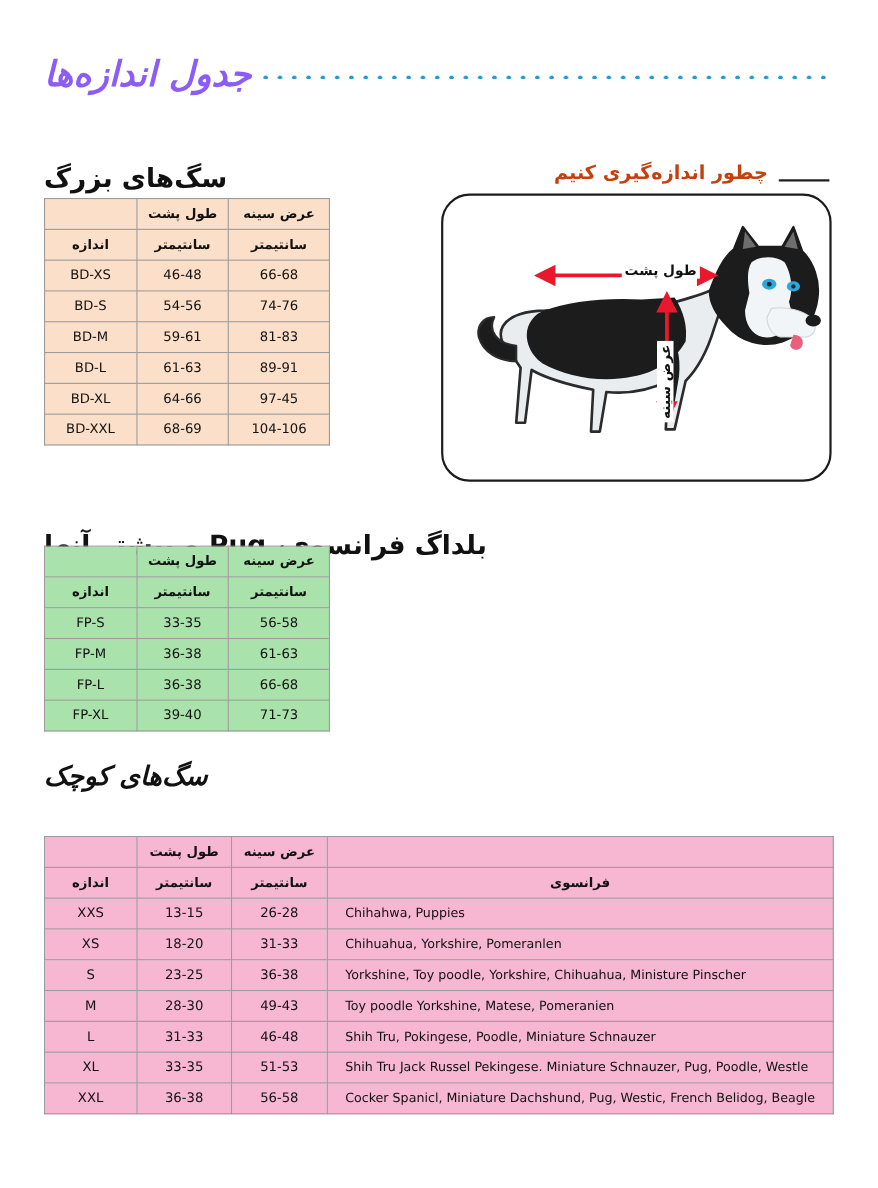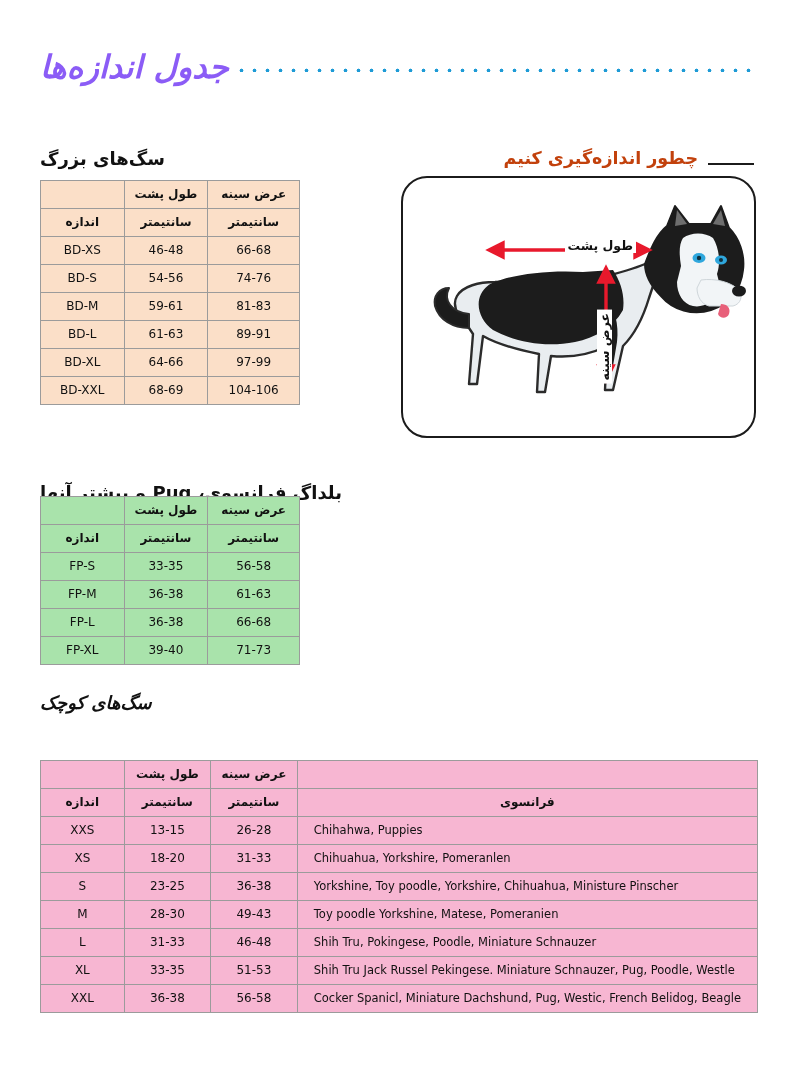--- a/index.html
+++ b/index.html
@@ -109,21 +109,21 @@
     top: 132px; right: 142px;
     writing-mode: vertical-rl;
     text-orientation: mixed;
     transform: rotate(180deg);
     padding: 3px 0;
   }
 
   
   .section-title {
     position: absolute;
-    font-size: 18px;
+    font-size: 24px;
     font-weight: bold;
     color: #111;
     white-space: nowrap;
     direction: rtl;
     text-align: right;
   }
   #title-large { top: 148px; left: 40px; }
   #title-flat  { top: 462px; left: 40px; margin-top: 20px; }
   #title-small { top: 692px; left: 40px; font-style: italic; }
 
@@ -282,21 +282,21 @@
       <td>81-83</td>
       <td>59-61</td>
       <td>BD-M</td>
     </tr>
     <tr>
       <td>89-91</td>
       <td>61-63</td>
       <td>BD-L</td>
     </tr>
     <tr>
-      <td>97-99</td>
+      <td>97-45</td>
       <td>64-66</td>
       <td>BD-XL</td>
     </tr>
     <tr>
       <td>104-106</td>
       <td>68-69</td>
       <td>BD-XXL</td>
     </tr>
   </tbody>
 </table>

